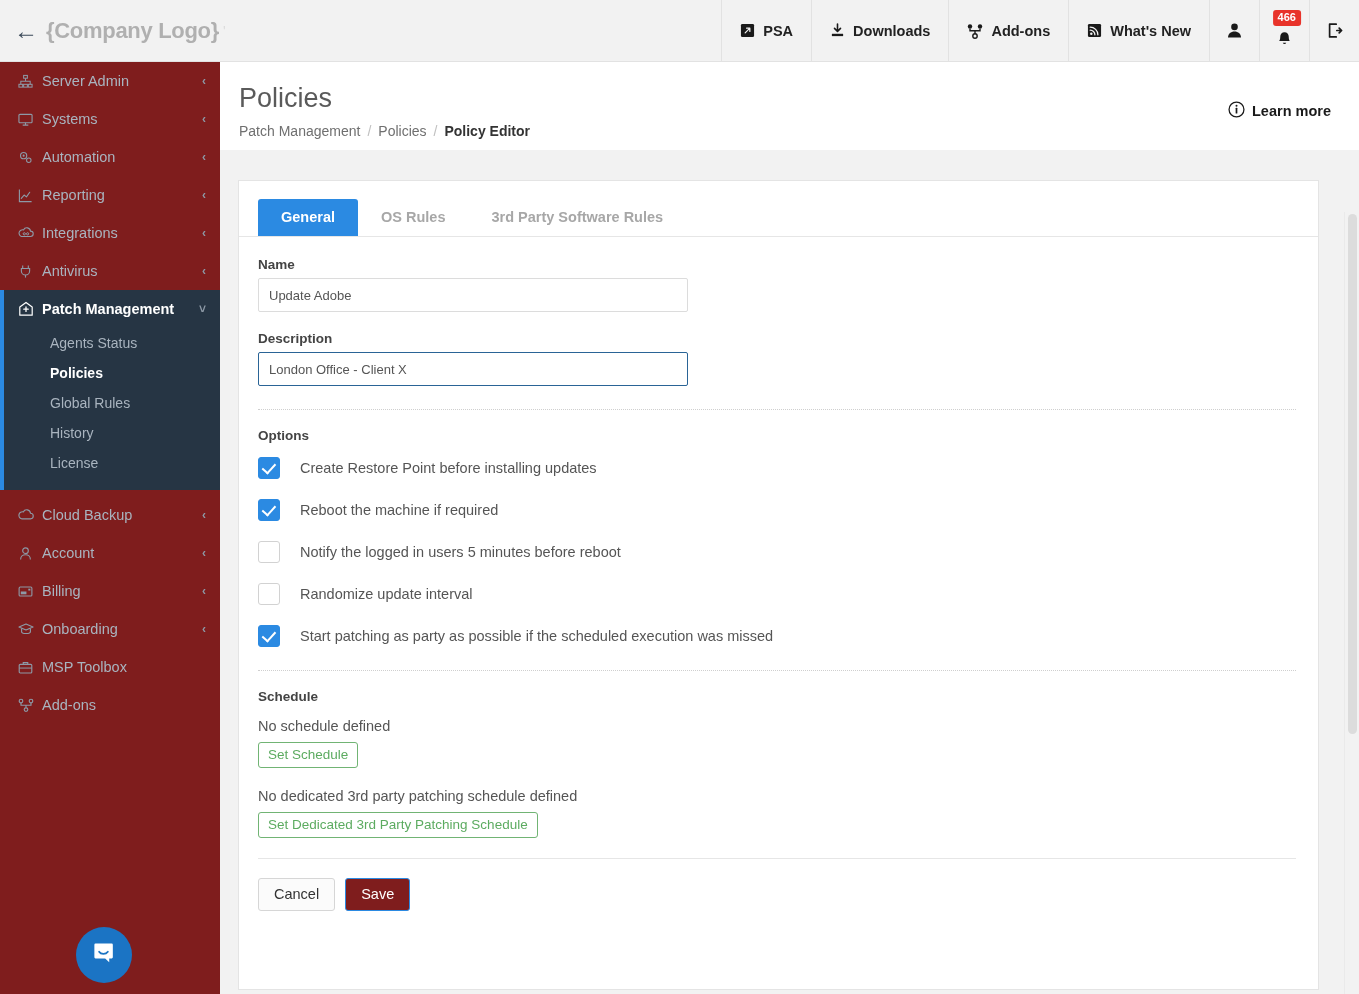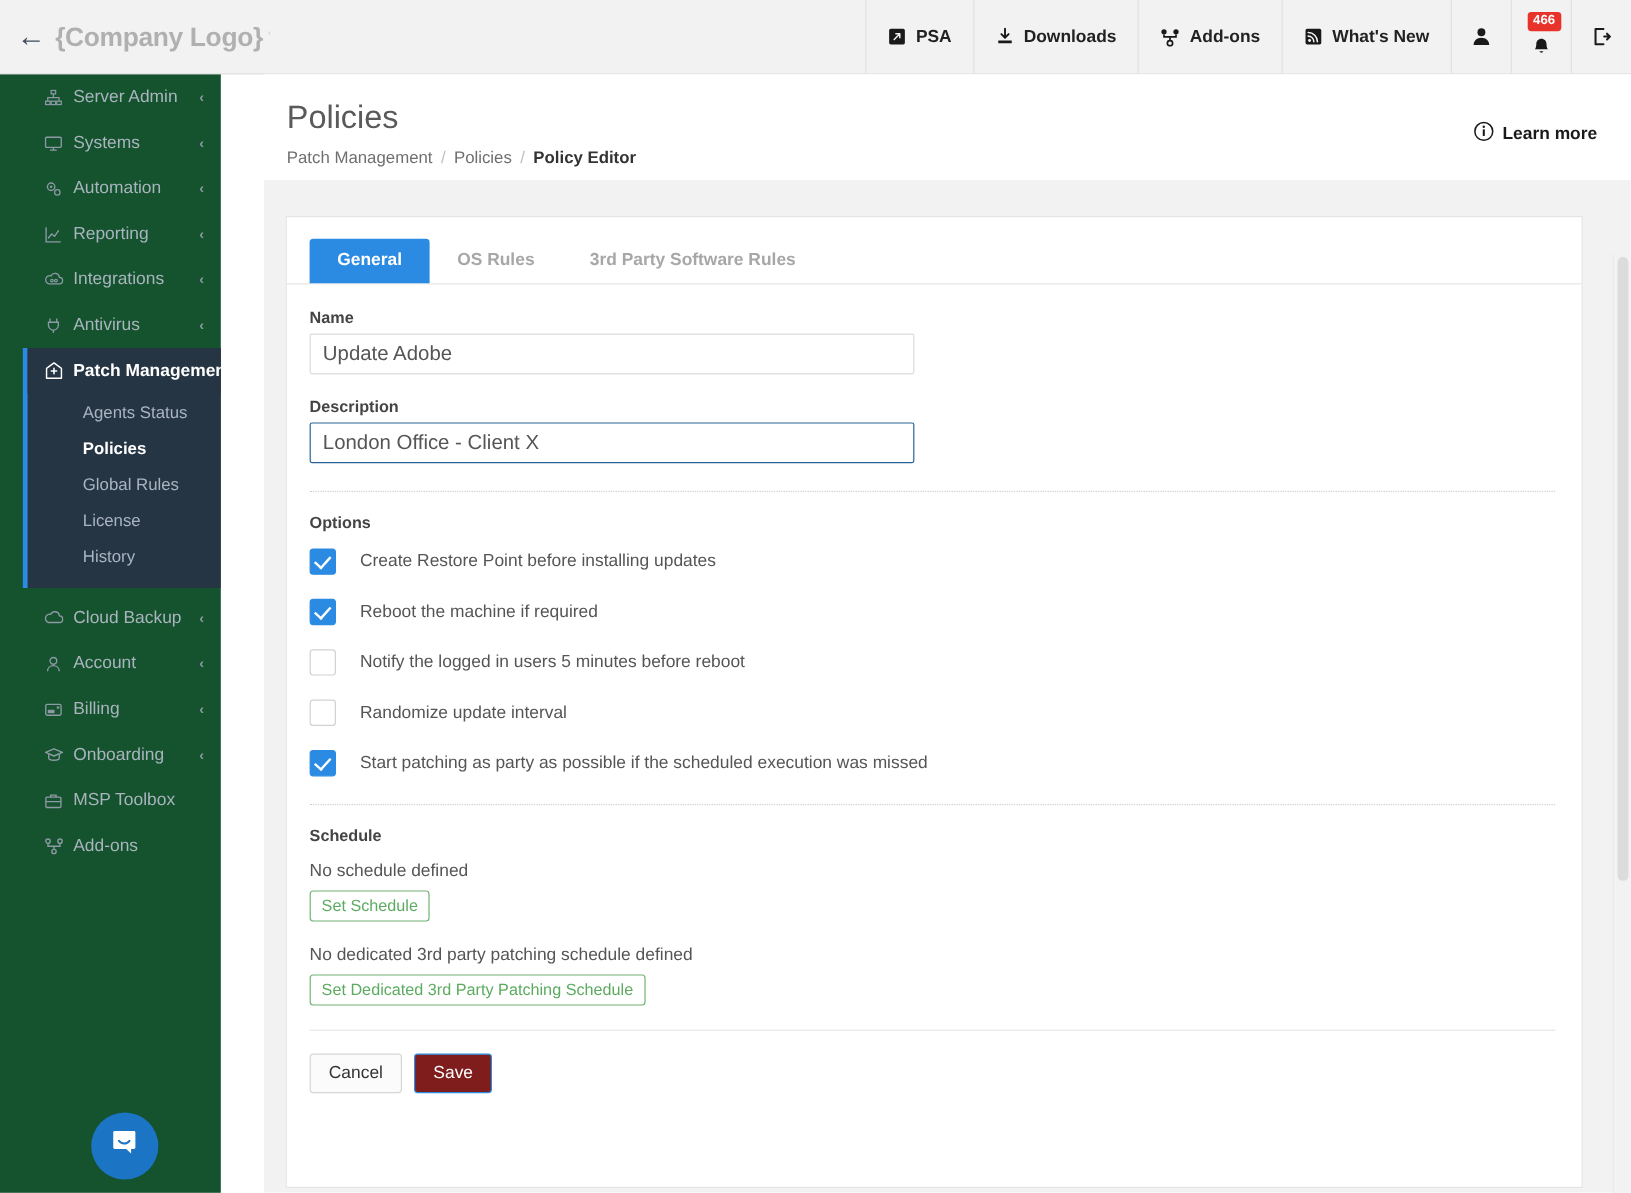--- a/index.html
+++ b/index.html
@@ -57,24 +57,23 @@
     background: #e8332a; color: #fff;
     font-size: 11px; font-weight: 700;
     border-radius: 3px;
     padding: 1px 5px 2px 5px;
     line-height: 1.2;
   }
 
   
   .sidebar {
     position: absolute; top: 62px; left: 0;
-    width: 184px; height: 932px;
-    background: #14532d;
+    width: 220px; height: 932px;
+    background: #7f1d1d;
     overflow: hidden;
-    padding-left: 19px;
   }
   .nav-item {
     display: flex; align-items: center;
     height: 38px; padding: 0 14px 0 18px;
     color: #a9b4bf; font-size: 14.5px;
     cursor: pointer; position: relative;
   }
   .nav-item .nav-ico {
     width: 24px; flex: 0 0 24px;
     display: inline-flex; align-items: center;
@@ -172,23 +171,23 @@
   }
   .tab.active { background: #2b8ae2; color: #ffffff; }
 
   .card-body { padding: 20px 22px 0 19px; }
 
   .field-label {
     font-size: 13.5px; font-weight: 700; color: #444;
     margin: 0 0 6px 0;
   }
   .text-input {
-    width: 504px; height: 34px;
+    width: 430px; height: 34px;
     border: 1px solid #dcdcdc; border-radius: 2px;
-    padding: 0 10px; font-size: 17px; color: #555;
+    padding: 0 10px; font-size: 13px; color: #555;
     font-family: "Liberation Sans", sans-serif;
     background: #fff; outline: none;
   }
   .text-input.focused { border: 1px solid #2a6496; }
   .field-block { margin-bottom: 19px; }
 
   .divider-dotted {
     border-top: 1px dotted #cfcfcf;
     margin: 23px 0 18px 0;
   }
@@ -441,24 +440,24 @@
     <div class="sub-item">
       <span>Agents Status</span>
     </div>
     <div class="sub-item current">
       <span>Policies</span>
     </div>
     <div class="sub-item">
       <span>Global Rules</span>
     </div>
     <div class="sub-item">
+      <span>History</span>
+    </div>
+    <div class="sub-item">
       <span>License</span>
-    </div>
-    <div class="sub-item">
-      <span>History</span>
     </div>
     <div style="height:12px"></div>
   </div>
 
   <div style="height:6px"></div>
 
   <div class="nav-item">
     <span class="nav-ico">
       <svg width="16" height="16" viewBox="0 0 16 16">
           <path d="M3.6 11.8h8.8a2.8 2.8 0 0 0 .1-5.6 3.8 3.8 0 0 0-7.2-1.3 2.7 2.7 0 0 0-1.7 6.9z" fill="none" stroke="currentColor" stroke-width="1.15"></path>

